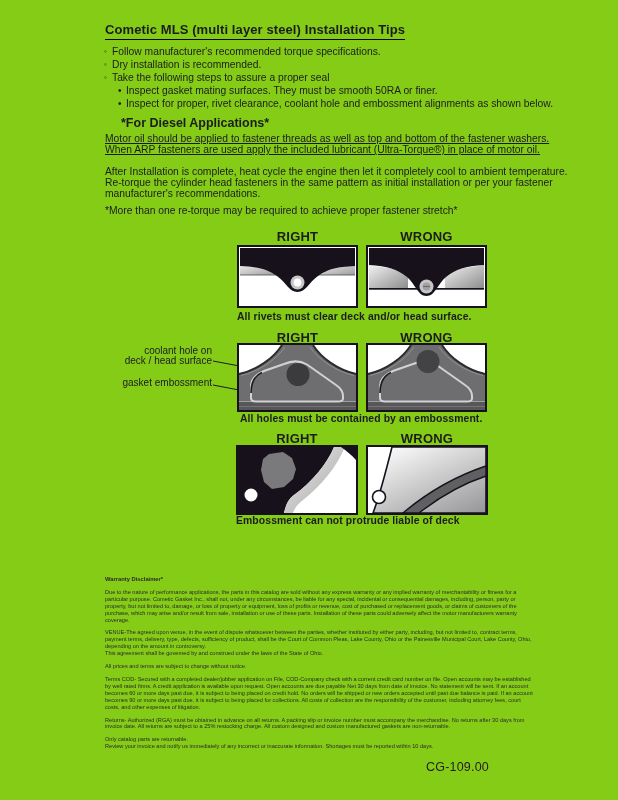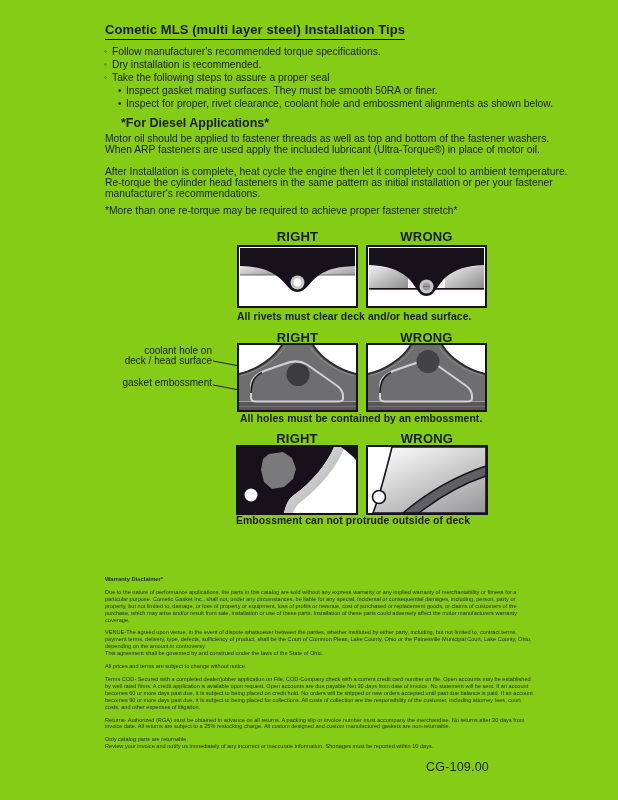--- a/index.html
+++ b/index.html
@@ -8,21 +8,21 @@
   .abs{position:absolute;}
   .title{left:105px;top:22px;font-size:13px;font-weight:bold;letter-spacing:.1px;
          border-bottom:1.6px solid #000;padding-bottom:2px;}
   .bullets{left:104px;top:45px;font-size:10.3px;line-height:13px;width:500px;}
   .brow{white-space:nowrap;}
   .marker{display:inline-block;width:8px;font-size:8.5px;vertical-align:1px;}
   .sub{margin-left:14px;}
   .sub .marker{font-size:10px;vertical-align:0;}
   .diesel-h{left:105px;top:116px;font-size:12.5px;font-weight:bold;margin-left:16px;}
   .para{left:105px;width:470px;font-size:10.3px;line-height:11px;}
-  .p1{top:133px;} .p2{top:166px;} .pnote{top:205px;}
+  .p1{top:133px;text-decoration:underline;} .p2{top:166px;} .pnote{top:205px;}
   .figlabel{width:121px;text-align:center;font-size:13px;font-weight:600;letter-spacing:.2px;}
   .caption{font-size:10.4px;font-weight:600;letter-spacing:.1px;line-height:10.5px;}
   .sidelabel{right:406px;text-align:right;font-size:10px;line-height:9.5px;width:150px;}
   .warranty{left:105px;top:576px;width:428px;font-size:5.6px;line-height:6.9px;color:#2b2b2d;}
   .warranty .whead{font-weight:bold;font-size:5.8px;margin-bottom:6px;}
   .wp{margin-top:6px;} .wp.tight{margin-top:0;}
   .footer{left:390px;top:760px;font-size:12.5px;color:#231f20;letter-spacing:.2px;margin-left:36px;}
   svg{display:block;}
 </style>
 </head>
@@ -177,21 +177,21 @@
       </defs>
       <rect x="0" y="0" width="122" height="70" fill="#ffffff"></rect>
       <path d="M26,2 L120,2 L120,68 L7,68 C14,50 20,26 26,2 Z" fill="url(#g3b)" stroke="#17111c" stroke-width="1.6"></path>
       <path d="M120,21 C93,30 63,46 37,68 L53,68 C76,50 99,38 120,31 Z" fill="#606063" stroke="#17111c" stroke-width="1.4"></path>
       <circle cx="13" cy="52" r="6.5" fill="#ffffff" stroke="#17111c" stroke-width="1.6"></circle>
       <rect x="1" y="1" width="120" height="68" fill="none" stroke="#17111c" stroke-width="2"></rect>
     </svg>
   </div>
 
   <div class="abs caption" style="left:236px;top:516px;width:260px;">
-    <div>Embossment can not protrude outside of deck</div>
+    <div>Embossment can not protrude liable of deck</div>
   </div>
 
   <div class="abs warranty">
     <div class="whead">Warranty Disclaimer*</div>
     <div class="wp" style="margin-top:0;">Due to the nature of performance applications, the parts in this catalog are sold without any express warranty or any implied warranty of merchantability or fitness for a particular purpose.  Cometic Gasket Inc., shall not, under any circumstances, be liable for any special, incidental or consequential damages, including, person, party or property, but not limited to, damage, or loss of property or equipment, loss of profits or revenue, cost of purchased or replacement goods, or claims of customers of the purchase, which may arise and/or result from sale, installation or use of these parts.  Installation of these parts could adversely affect the motor manufacturers warranty coverage.</div>
     <div class="wp">VENUE-The agreed upon venue, in the event of dispute whatsoever between the parties, whether instituted by either party, including, but not limited to, contract terms, payment terms, delivery, type, defects, sufficiency of product, shall be the Court of Common Pleas, Lake County, Ohio or the Painesville Municipal Court, Lake County, Ohio, depending on the amount in controversy.</div>
     <div class="wp tight">This agreement shall be governed by and construed under the laws of the State of Ohio.</div>
     <div class="wp">All prices and terms are subject to change without notice.</div>
     <div class="wp">Terms COD- Secured with a completed dealer/jobber application on File, COD-Company check with a current credit card number on file.  Open accounts may be established by well rated firms.  A credit application is available upon request.  Open accounts are due payable Net 30 days from date of invoice.  No statement will be sent.  If an account becomes 60 or more days past due, it is subject to being placed on credit hold.  No orders will be shipped or new orders accepted until past due balance is paid.  If an account becomes 90 or more days past due, it is subject to being placed for collections.  All costs of collection are the responsibility of the customer, including attorney fees, court costs, and other expenses of litigation.</div>
     <div class="wp">Returns- Authorized (RGA) must be obtained in advance on all returns.  A packing slip or invoice number must accompany the merchandise.  No returns after 30 days from invoice date.  All returns are subject to a 25% restocking charge.  All custom designed and custom manufactured gaskets are non-returnable.</div>

